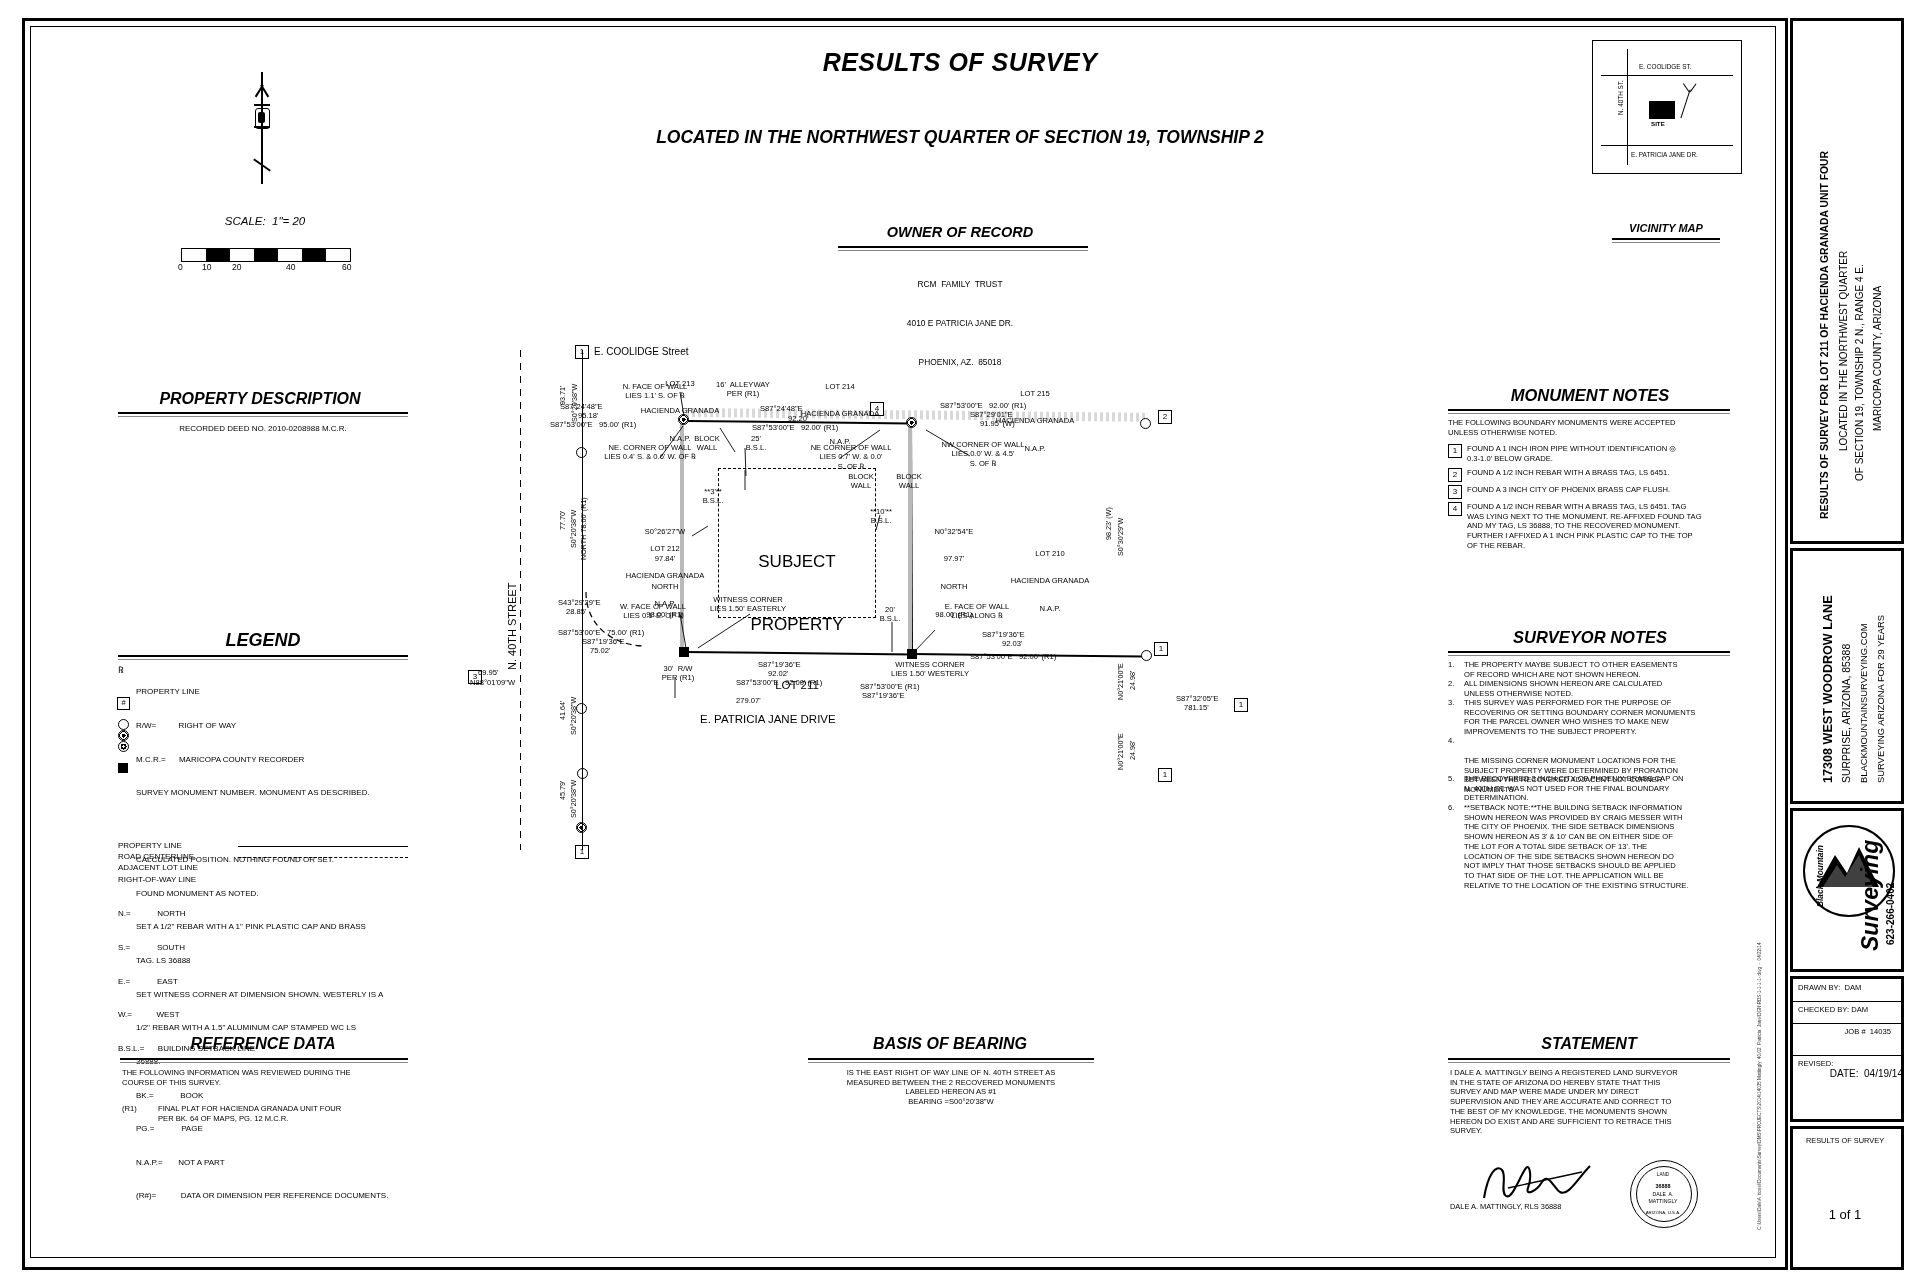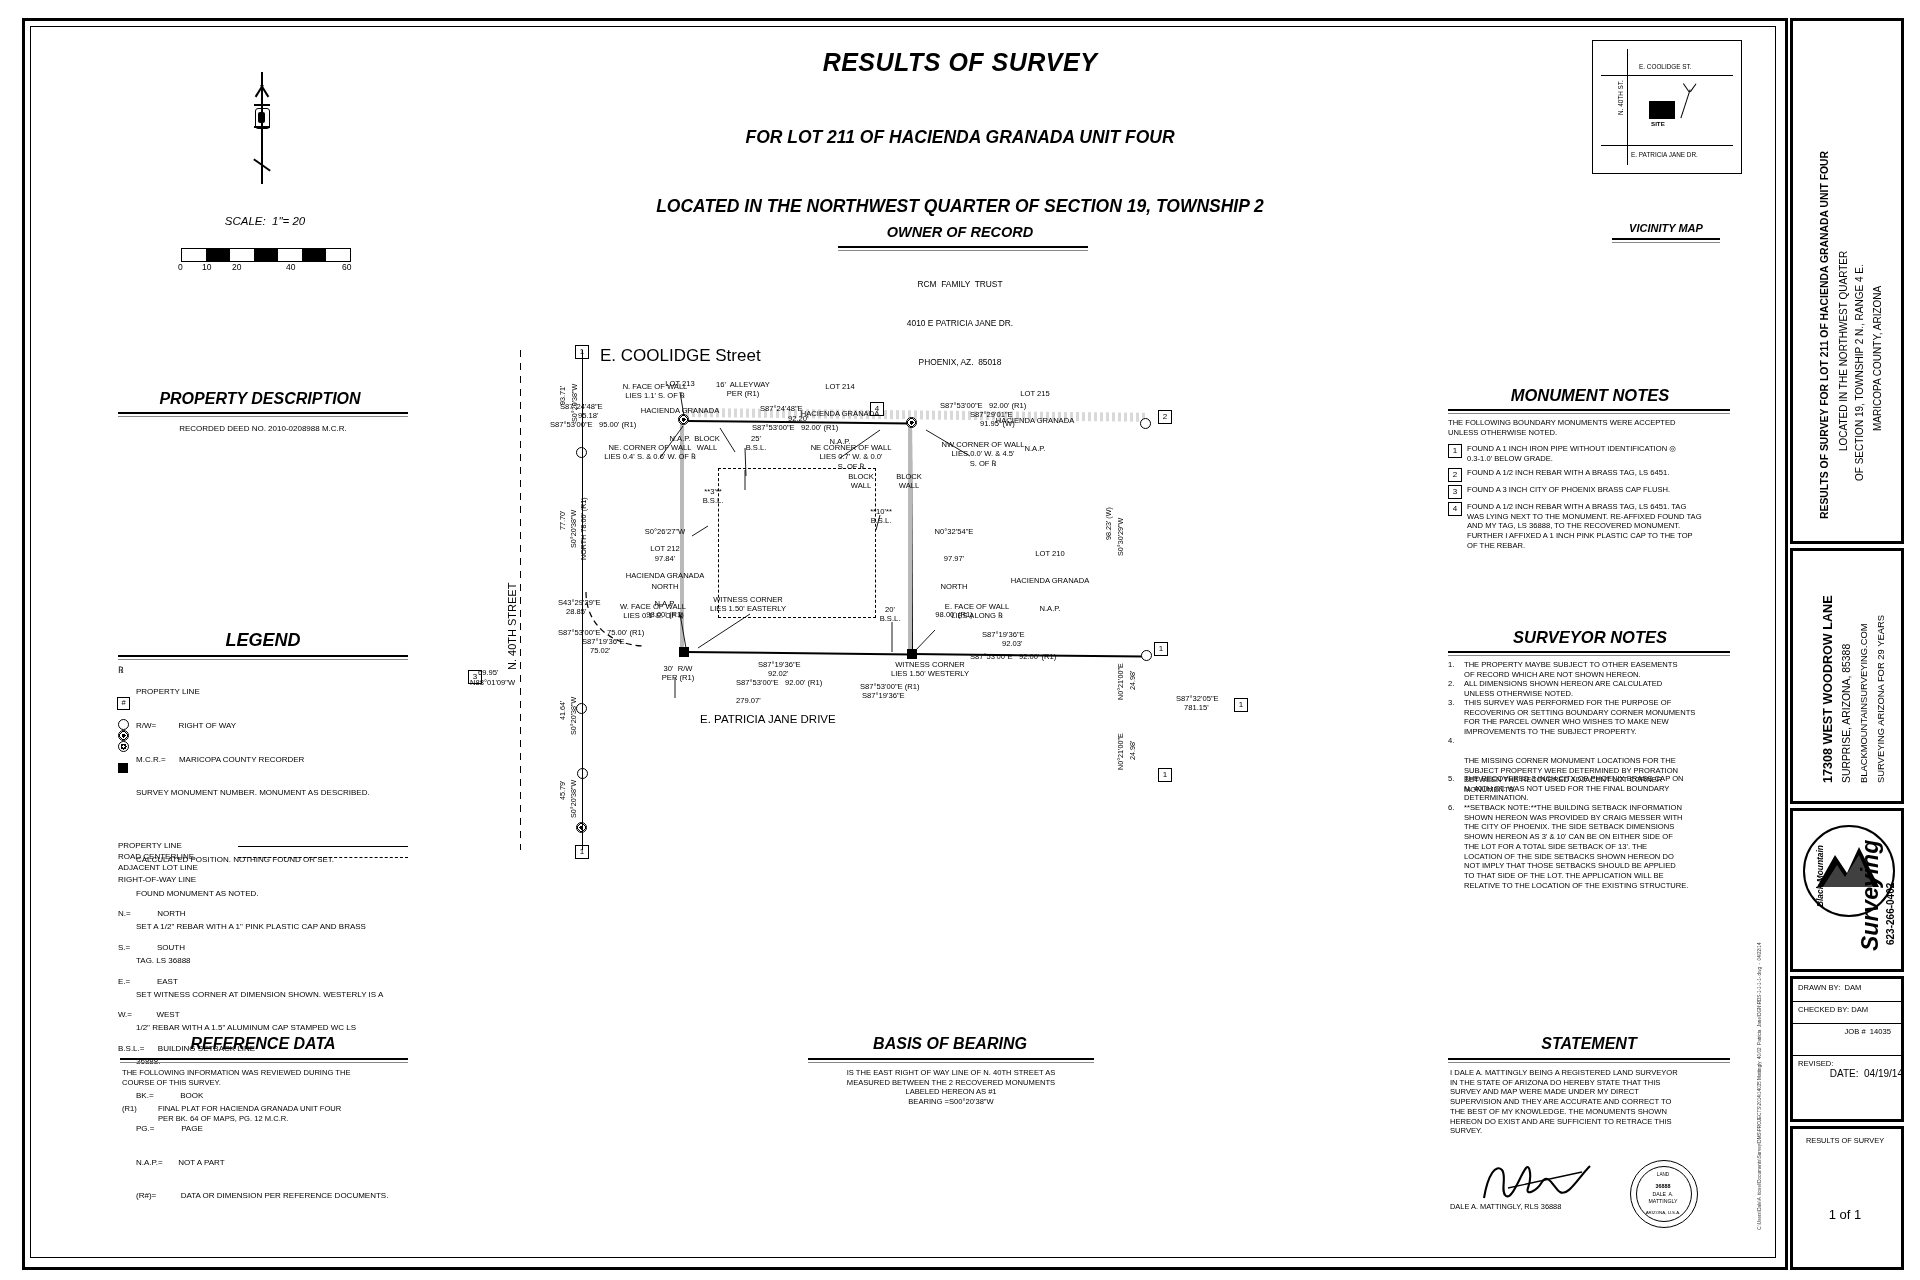--- a/index.html
+++ b/index.html
@@ -66,21 +66,20 @@
 </head>
 <body>
 
 <div class="sheet">
 
   <div class="outer-frame"></div>
   <div class="inner-frame"></div>
 
   <div class="t ital c" id="title-main">RESULTS OF SURVEY</div>
   <div class="t ital c" id="title-sub">
-    <div>FOR LOT 211 OF HACIENDA GRANADA UNIT FOUR</div>
     <div>LOCATED IN THE NORTHWEST QUARTER OF SECTION 19, TOWNSHIP 2</div>
   </div>
 
   <div class="blk-head" style="left:760px;top:224px;width:400px;font-size:14.5px;">OWNER OF RECORD</div>
   <div class="rule" style="left:838px;top:246px;width:250px;"></div>
   <div class="t c" style="left:800px;top:252px;width:320px;font-size:8.4px;line-height:1.55;">
     <div>RCM  FAMILY  TRUST</div>
     <div>4010 E PATRICIA JANE DR.</div>
     <div>PHOENIX, AZ.  85018</div>
   </div>
@@ -355,21 +354,21 @@
   </div>
 
   <div class="tb" style="left:1790px;top:1126px;width:108px;height:138px;">
     <div class="t c" style="left:0px;top:8px;width:104px;font-size:7.4px;">RESULTS OF SURVEY</div>
     <div class="t c" style="left:0px;top:78px;width:104px;font-size:13px;">1 of 1</div>
   </div>
 
   <div id="draw">
 
     <div class="sq" style="left:35px;top:15px;">1</div>
-    <div class="lbl11" style="left:60px;top:16px;font-size:17px;">E. COOLIDGE Street</div>
+    <div class="lbl11" style="left:54px;top:16px;font-size:10px;">E. COOLIDGE Street</div>
 
     <div class="mon-open" style="left:36px;top:117px;"></div>
     <div class="mon-open" style="left:36px;top:373px;"></div>
     <div class="mon-open" style="left:37px;top:438px;"></div>
     <div class="sq" style="left:-72px;top:340px;">3</div>
     <div class="sq" style="left:35px;top:515px;">1</div>
     <div class="mon-found" style="left:36px;top:492px;"></div>
 
     <div class="pl" style="left:42px;top:20px;width:1.4px;height:500px;background:#000;"></div>
     <div style="position:absolute;left:-20px;top:20px;width:1.2px;height:500px;
@@ -459,20 +458,25 @@
       <div>LOT 212</div>
       <div>HACIENDA GRANADA</div>
       <div>N.A.P.</div>
     </div>
     <div class="lbl c" style="left:440px;top:200px;width:140px;">
       <div>LOT 210</div>
       <div>HACIENDA GRANADA</div>
       <div>N.A.P.</div>
     </div>
 
+    <div class="big" style="left:192px;top:178px;width:130px;">
+      <div>SUBJECT</div>
+      <div>PROPERTY</div>
+      <div style="font-size:11.5px;">LOT 211</div>
+    </div>
 
     <div class="lbl" style="left:20px;top:72px;">S87°24'48"E</div>
     <div class="lbl" style="left:38px;top:81px;">95.18'</div>
     <div class="lbl" style="left:10px;top:90px;">S87°53'00"E   95.00' (R1)</div>
 
     <div class="lbl" style="left:220px;top:74px;">S87°24'48"E</div>
     <div class="lbl" style="left:248px;top:84px;">92.20'</div>
     <div class="lbl" style="left:212px;top:93px;">S87°53'00"E   92.00' (R1)</div>
 
     <div class="lbl" style="left:400px;top:71px;">S87°53'00"E   92.00' (R1)</div>

